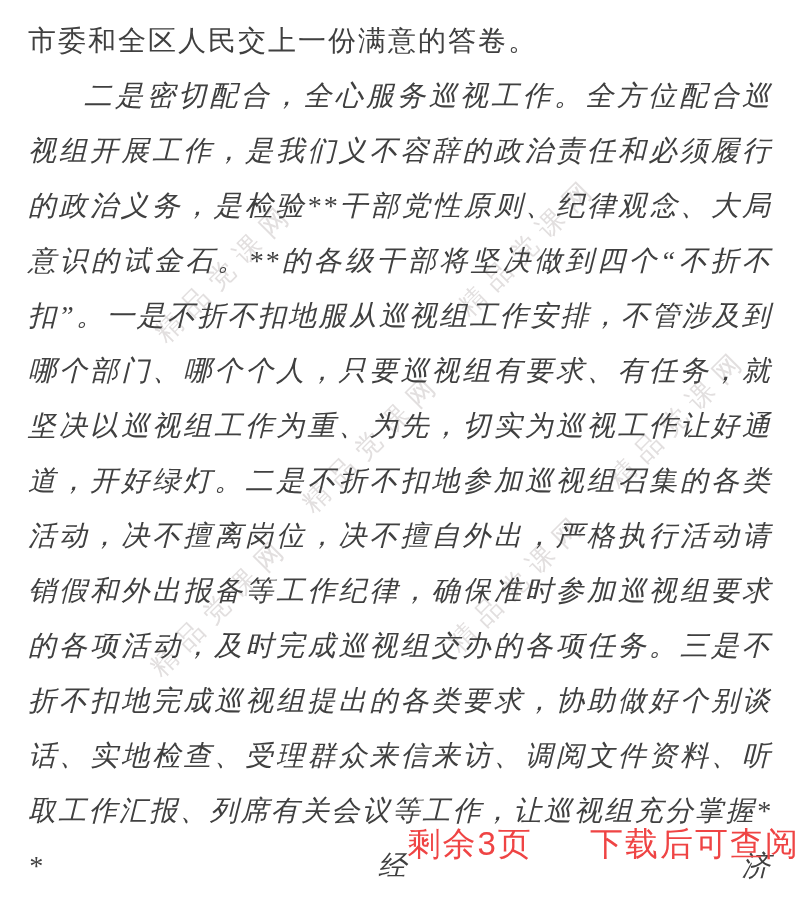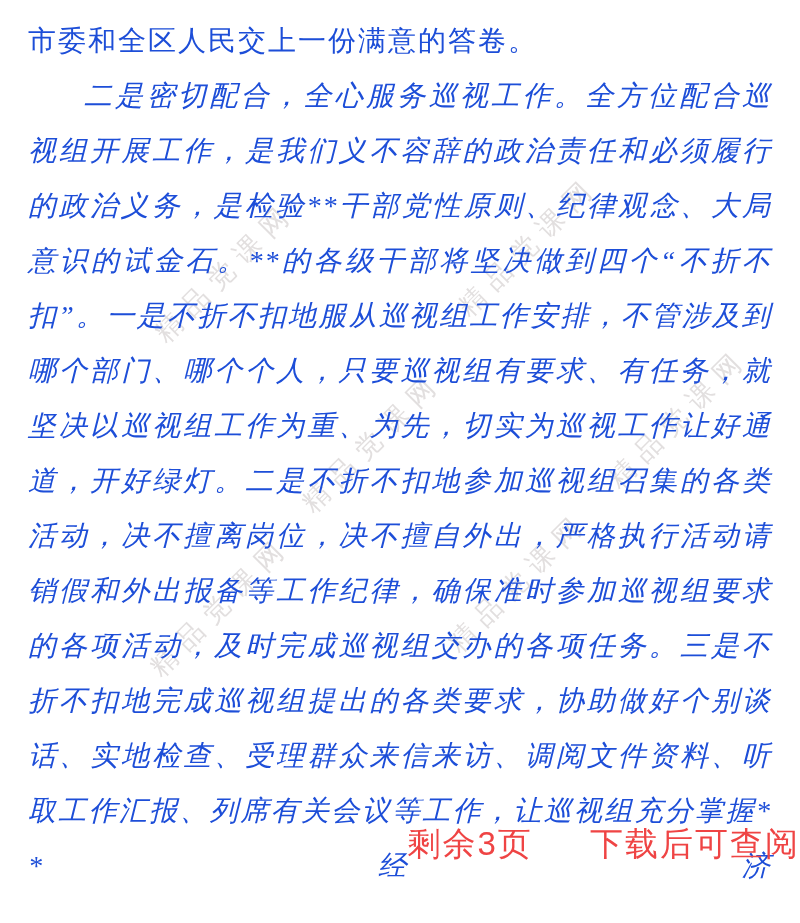--- a/index.html
+++ b/index.html
@@ -38,21 +38,21 @@
   .wm4 { left: 678px; top: 418px; }
   .wm5 { left: 220px; top: 606px; }
   .wm6 { left: 518px; top: 582px; }
   
   .doc {
     position: absolute;
     left: 28px;
     right: 28px;
     top: 13px;
     z-index: 2;
-    color: #1d4ed8;
+    color: #404040;
     font-size: 28px;
     line-height: 55px;
     letter-spacing: 2px;
     text-align: justify;
   }
   .para {
     margin: 0;
     word-break: break-all;
   }
   .para.indent {

